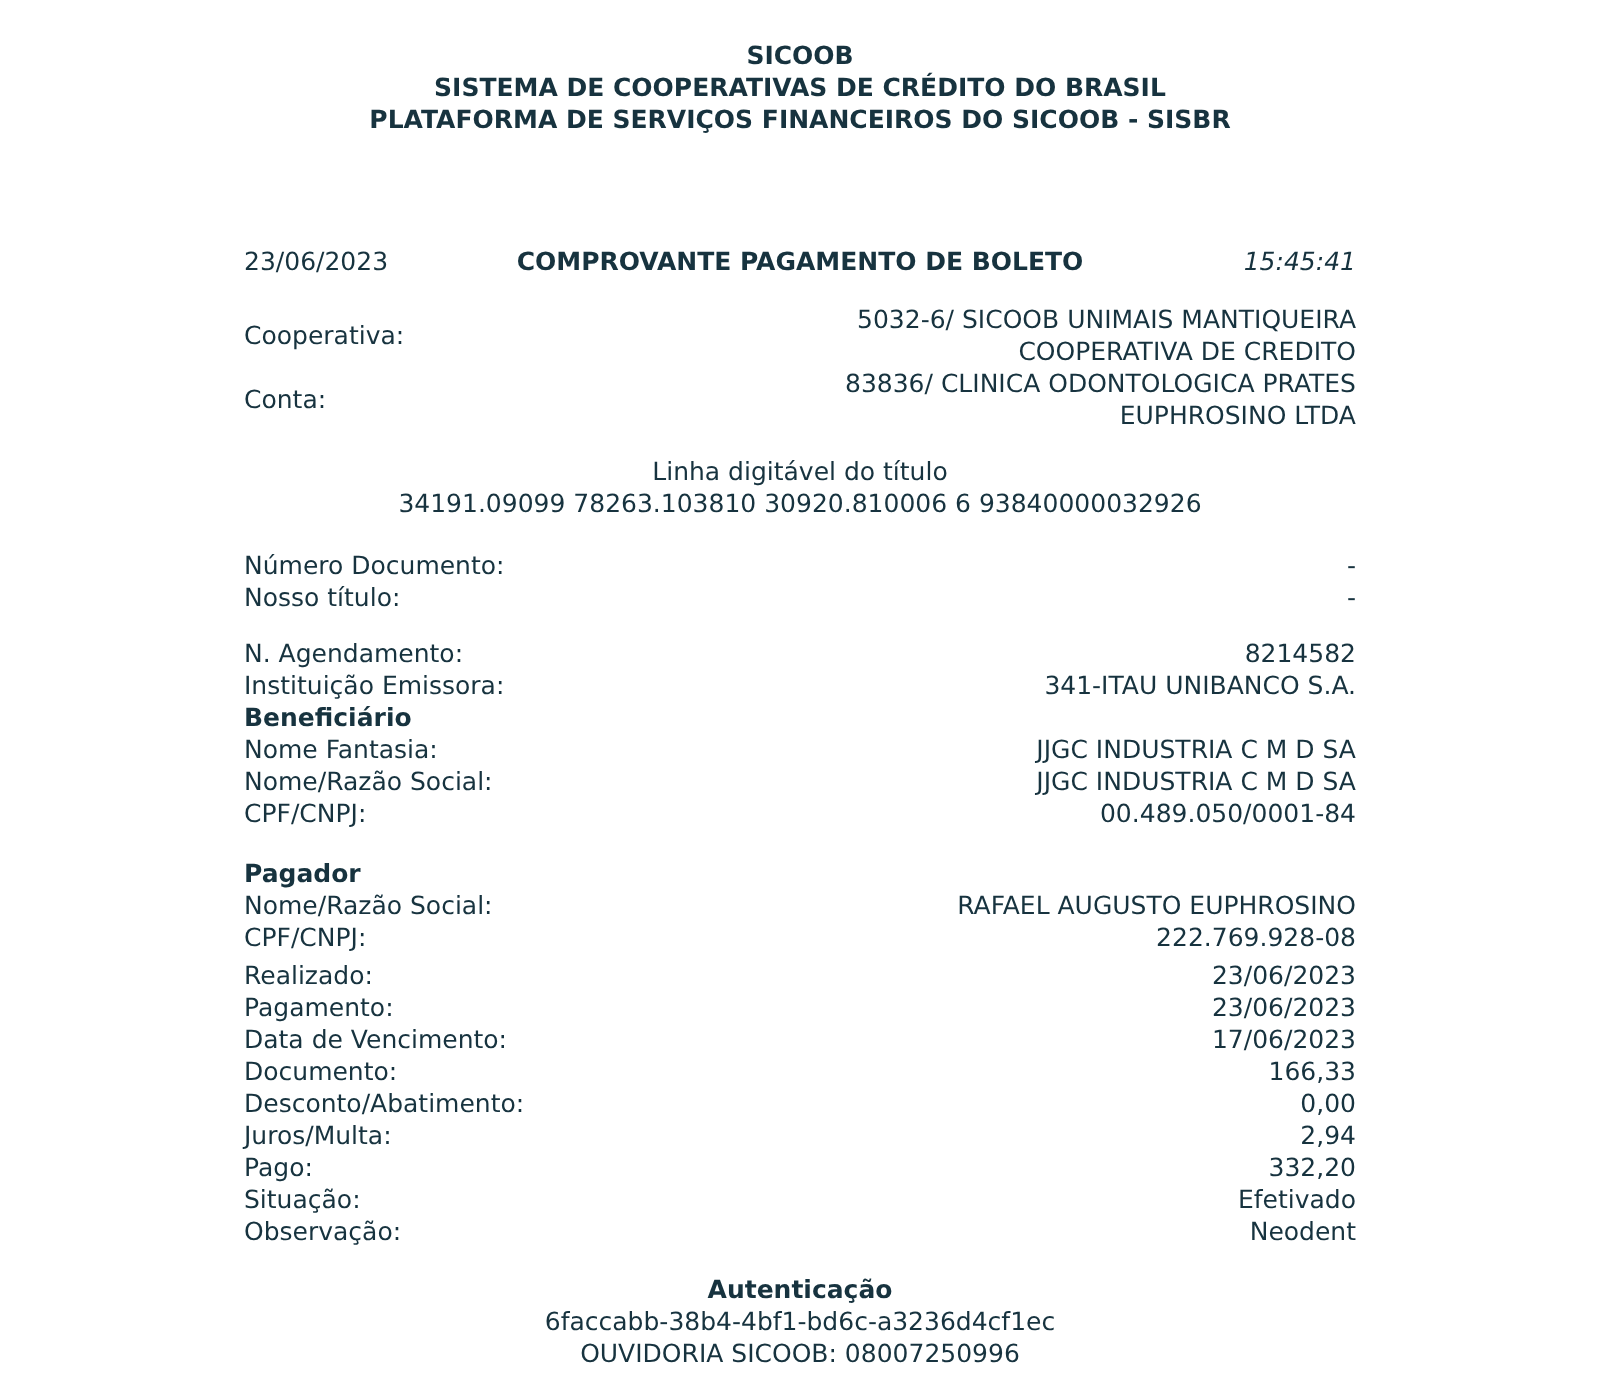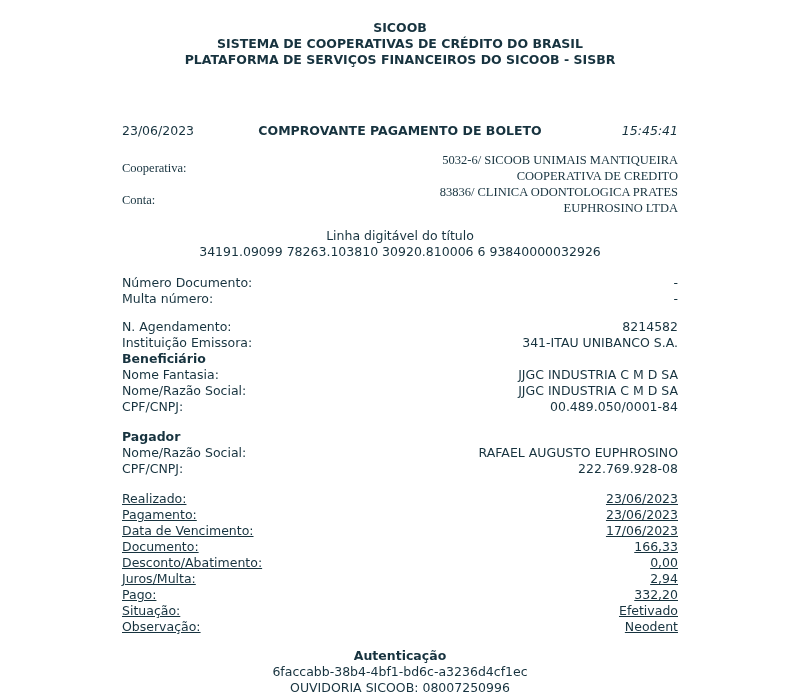--- a/index.html
+++ b/index.html
@@ -25,30 +25,29 @@
   }
   .title-bar .left  { text-align: left; }
   .title-bar .mid   { text-align: center; font-weight: bold; }
   .title-bar .right { text-align: right; font-style: italic; }
 
   .account { margin-top: 13px; }
   .acct-row {
     display: flex;
     justify-content: space-between;
     align-items: center;
-    font-family: Liberation Serif, serif;
   }
   .acct-value { text-align: right; }
 
   .center-block { text-align: center; }
   .linha { margin-top: 12px; }
   .doc-numbers { margin-top: 15px; }
   .main-fields { margin-top: 12px; }
   .pagador-block { margin-top: 14px; }
-  .payment-block { margin-top: 14px; text-decoration: underline; }
+  .payment-block { margin-top: 3px; }
   .auth-block { margin-top: 13px; text-align: center; }
 
   .row { display: flex; justify-content: space-between; }
   .row .label { text-align: left; white-space: nowrap; }
   .row .value { text-align: right; }
 
   .section-heading { font-weight: bold; }
 </style>
 </head>
 <body>
@@ -88,21 +87,21 @@
     <div>Linha digitável do título</div>
     <div>34191.09099 78263.103810 30920.810006 6 93840000032926</div>
   </div>
 
   <div class="doc-numbers">
     <div class="row">
       <span class="label">Número Documento:</span>
       <span class="value">-</span>
     </div>
     <div class="row">
-      <span class="label">Multa número:</span>
+      <span class="label">Nosso título:</span>
       <span class="value">-</span>
     </div>
   </div>
 
   <div class="main-fields">
     <div class="row">
       <span class="label">N. Agendamento:</span>
       <span class="value">8214582</span>
     </div>
     <div class="row">

